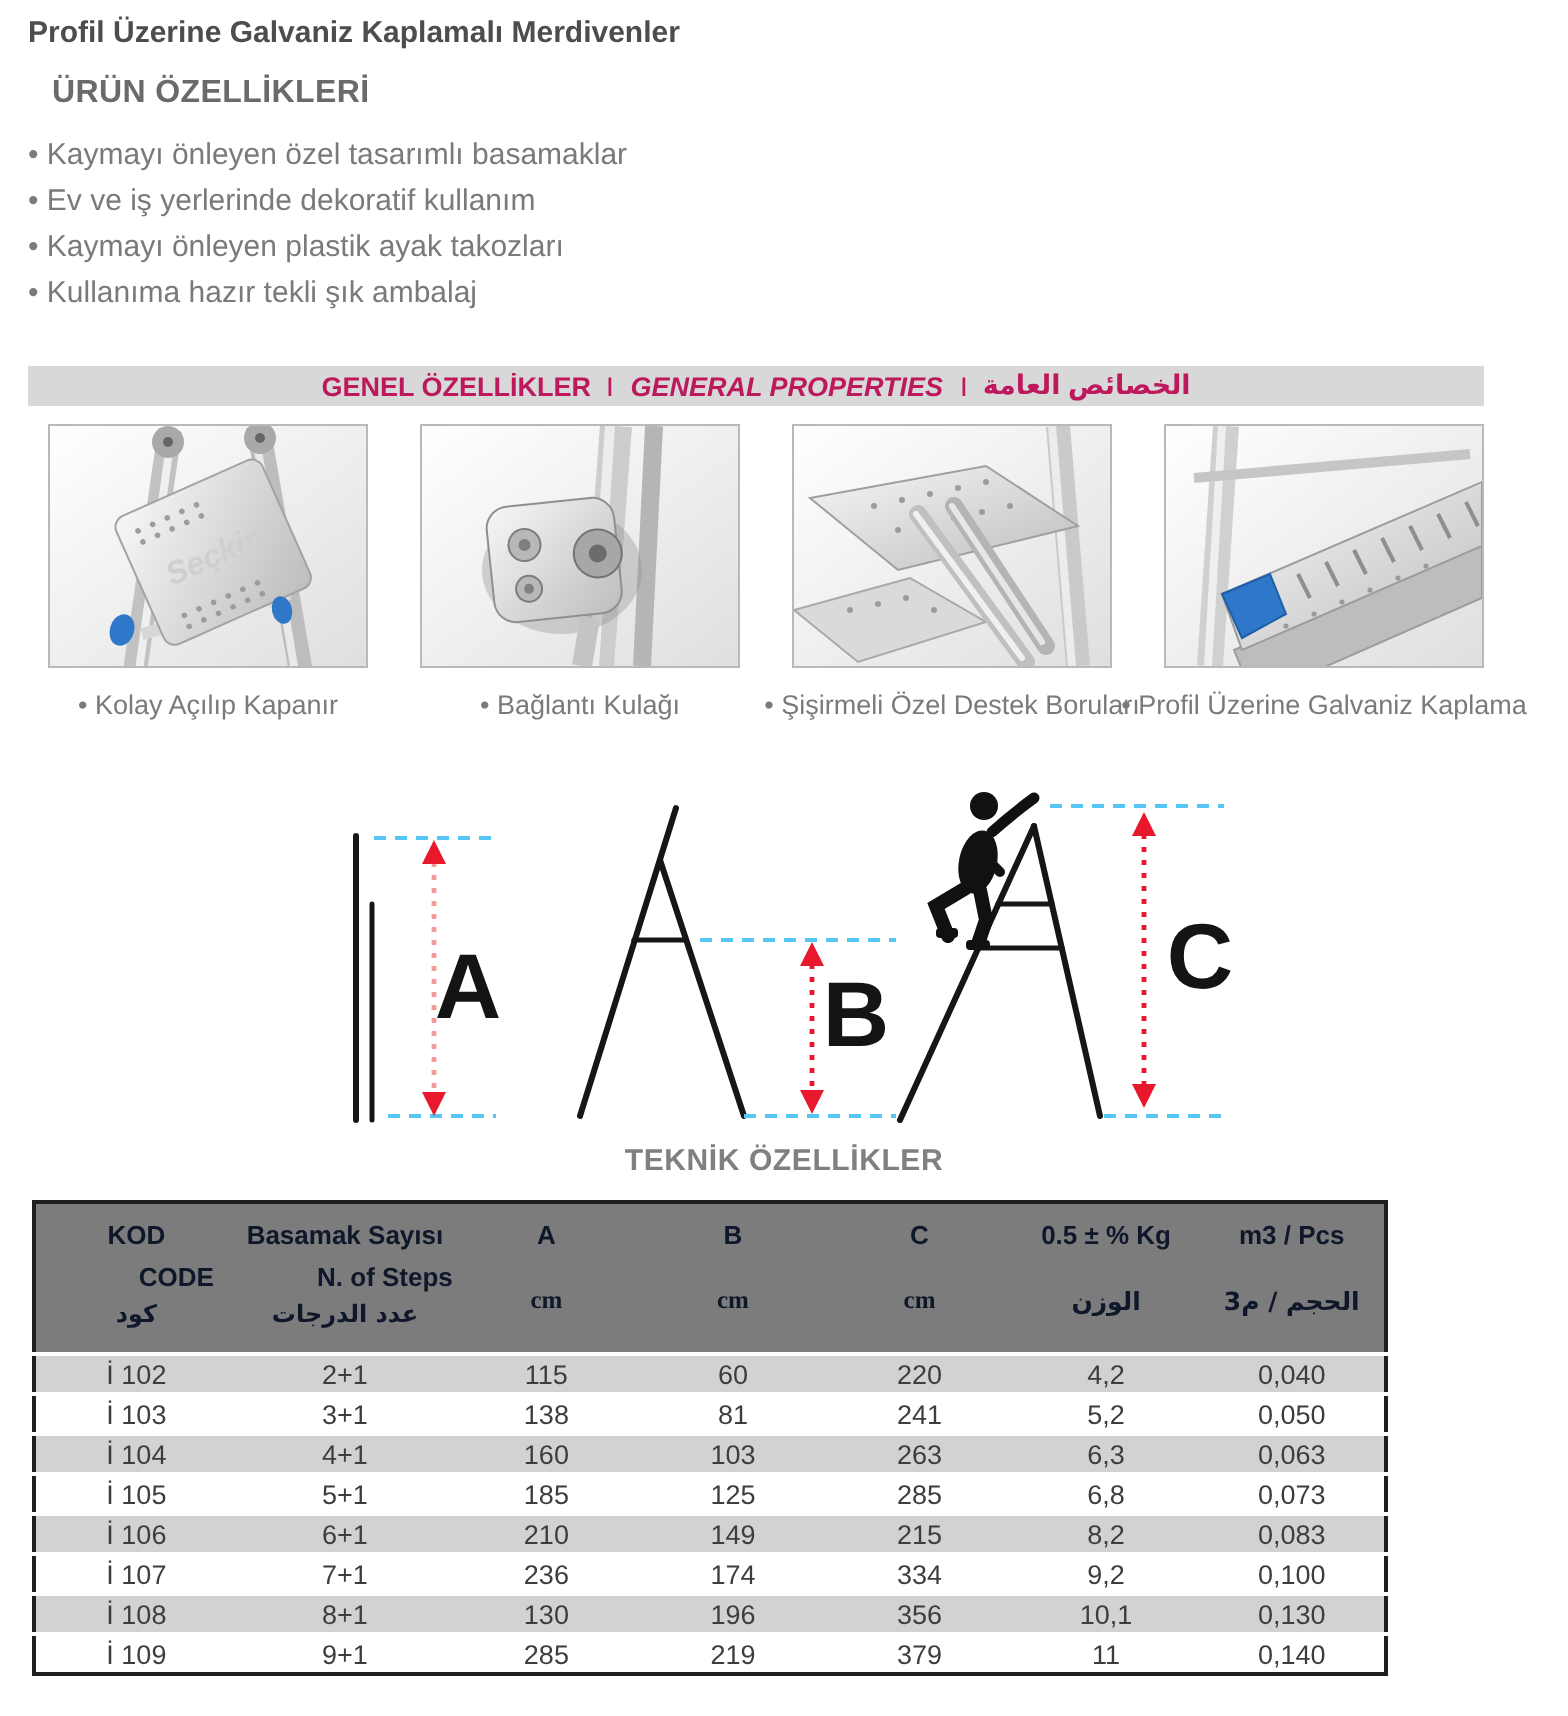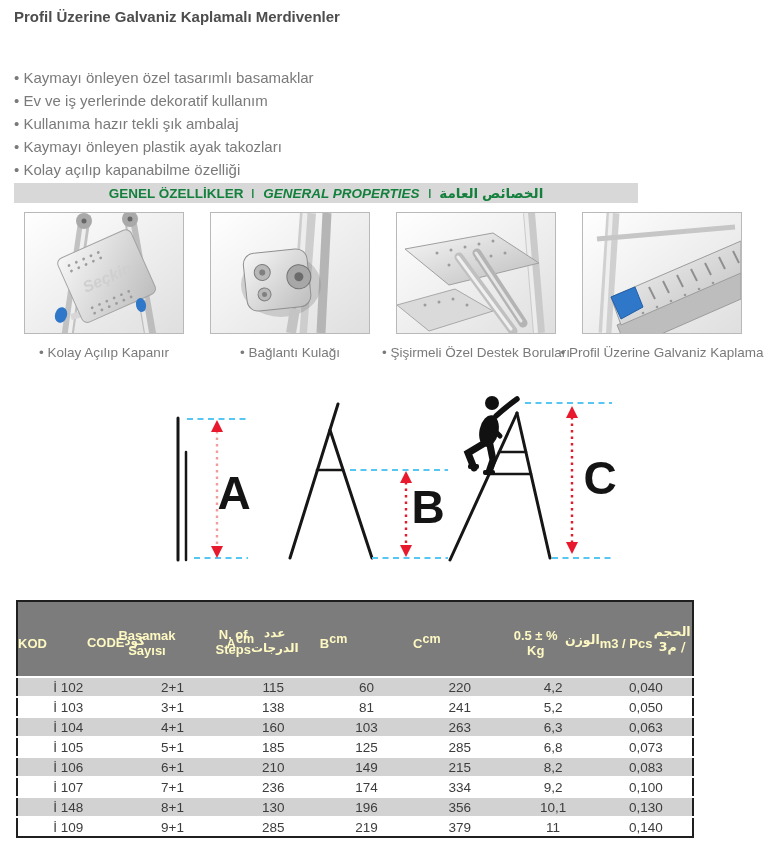--- a/index.html
+++ b/index.html
@@ -11,23 +11,23 @@
   html,body{background:#fff;}
   body{font-family:"Liberation Sans","DejaVu Sans",sans-serif;}
   #page{position:relative;width:784px;height:858px;background:#fff;overflow:hidden;}
 
   .page-title{position:absolute;left:14px;top:8px;font-size:15px;font-weight:bold;color:var(--text-dark);}
   .features-heading{position:absolute;left:26px;top:38px;font-size:16px;font-weight:bold;color:#6a6a6a;letter-spacing:.2px;}
   .features{position:absolute;left:14px;top:66px;}
   .feature-item{font-size:15px;line-height:23px;color:var(--text-gray);}
   .feature-item::before{content:"• ";color:var(--text-gray);}
 
-  .banner{position:absolute;left:14px;top:183px;width:624px;height:20px;background:var(--banner-bg);
+  .banner{position:absolute;left:14px;top:183px;width:728px;height:20px;background:var(--banner-bg);
     display:flex;align-items:center;justify-content:center;gap:8px;
-    font-size:13.5px;font-weight:bold;color:#15803d;}
+    font-size:13.5px;font-weight:bold;color:#be185d;}
   .banner .en{font-style:italic;}
   .banner .sep{font-weight:bold;transform:scaleX(.7);}
 
   .gallery{position:absolute;left:24px;top:212px;display:flex;gap:26px;}
   .gcell{width:160px;display:flex;flex-direction:column;align-items:center;}
   .photo{width:160px;height:122px;border:1px solid #b9b9b9;background:#fff;}
   .photo svg{display:block;}
   .gcaption{margin-top:11px;font-size:13.5px;color:var(--text-gray);white-space:nowrap;}
   .gcaption::before{content:"• ";}
 
@@ -44,25 +44,25 @@
 
   .table-heading{position:absolute;left:0;top:572px;width:784px;text-align:center;
     font-size:15px;font-weight:bold;color:#808080;letter-spacing:.3px;}
 
   table.spec{position:absolute;left:16px;top:600px;width:678px;border-collapse:collapse;
     border:2px solid #1f1f1f;table-layout:fixed;}
   table.spec col.c1{width:15%;} table.spec col.c2{width:16%;}
   table.spec col.c3,table.spec col.c4,table.spec col.c5{width:13.8%;}
   table.spec col.c6,table.spec col.c7{width:13.8%;}
   table.spec th{background:var(--header-bg);height:74px;vertical-align:top;padding:0;border-bottom:2px solid #fff;}
-  .th{height:74px;display:flex;flex-direction:row;align-items:center;color:#fef9c3;font-weight:bold;}
+  .th{height:74px;display:flex;flex-direction:column;align-items:center;color:#0f172a;font-weight:bold;}
   .th .l1{font-size:13px;padding-top:8px;line-height:15px;}
   .th .l2{font-size:13px;padding-top:6px;line-height:15px;margin-left:40px;}
   .th .l3{font-size:12px;padding-top:4px;line-height:15px;font-family:"DejaVu Sans",sans-serif;}
-  .th .lmid{flex:1;display:flex;align-items:center;font-size:12.5px;}
+  .th .lmid{flex:1;display:flex;align-items:center;font-size:12.5px;font-family:Liberation Serif, serif;}
   .th .ar{font-family:"DejaVu Sans",sans-serif;}
   table.spec td{height:20px;text-align:center;font-size:13.5px;color:#3d3d3d;
     border-bottom:2px solid #fff;padding:0;}
   table.spec tr.alt td{background:var(--row-alt);margin-left:36px;}
   table.spec tr:last-child td{border-bottom:none;text-align:center;}
 </style>
 </head>
 <body>
 
 <div id="page">
@@ -79,27 +79,27 @@
           <stop offset="1" stop-color="#a8a8a8"></stop>
       </linearGradient>
       <linearGradient id="g-plate" x1="0" y1="0" x2="1" y2="1">
         <stop offset="0" stop-color="#f7f7f7"></stop>
           <stop offset="1" stop-color="#bdbdbd"></stop>
       </linearGradient>
     </defs>
   </svg>
 
   <div class="page-title">Profil Üzerine Galvaniz Kaplamalı Merdivenler</div>
+  <div class="features-heading">ÜRÜN ÖZELLİKLERİ</div>
 
   <div class="features">
     <div class="feature-item">Kaymayı önleyen özel tasarımlı basamaklar</div>
     <div class="feature-item">Ev ve iş yerlerinde dekoratif kullanım</div>
+    <div class="feature-item">Kaymayı önleyen plastik ayak takozları</div>
     <div class="feature-item">Kullanıma hazır tekli şık ambalaj</div>
-    <div class="feature-item">Kaymayı önleyen plastik ayak takozları</div>
-    <div class="feature-item">Kolay açılıp kapanabilme özelliği</div>
   </div>
 
   <div class="banner">
     <span>GENEL ÖZELLİKLER</span>
     <span class="sep">I</span>
     <span class="en">GENERAL PROPERTIES</span>
     <span class="sep">I</span>
     <span>الخصائص العامة</span>
   </div>
 
@@ -283,20 +283,21 @@
       </g>
       <line class="bdash" x1="525" y1="13" x2="612" y2="13"></line>
       <line class="bdash" x1="552" y1="168" x2="612" y2="168"></line>
       <line class="rdash" x1="572" y1="27" x2="572" y2="153"></line>
       <polygon class="ah" points="566,28 578,28 572,16"></polygon>
       <polygon class="ah" points="566,152 578,152 572,164"></polygon>
       <text class="dim-letter" x="600" y="104" text-anchor="middle">C</text>
     </svg>
   </div>
 
+  <div class="table-heading">TEKNİK ÖZELLİKLER</div>
 
   <table class="spec">
     <colgroup>
       <col class="c1">
         <col class="c2">
         <col class="c3">
         <col class="c4">
         <col class="c5">
         <col class="c6">
         <col class="c7">
@@ -398,21 +399,21 @@
       <tr>
         <td>İ 107</td>
         <td>7+1</td>
         <td>236</td>
         <td>174</td>
         <td>334</td>
         <td>9,2</td>
         <td>0,100</td>
       </tr>
       <tr class="alt">
-        <td>İ 148</td>
+        <td>İ 108</td>
         <td>8+1</td>
         <td>130</td>
         <td>196</td>
         <td>356</td>
         <td>10,1</td>
         <td>0,130</td>
       </tr>
       <tr>
         <td>İ 109</td>
         <td>9+1</td>

